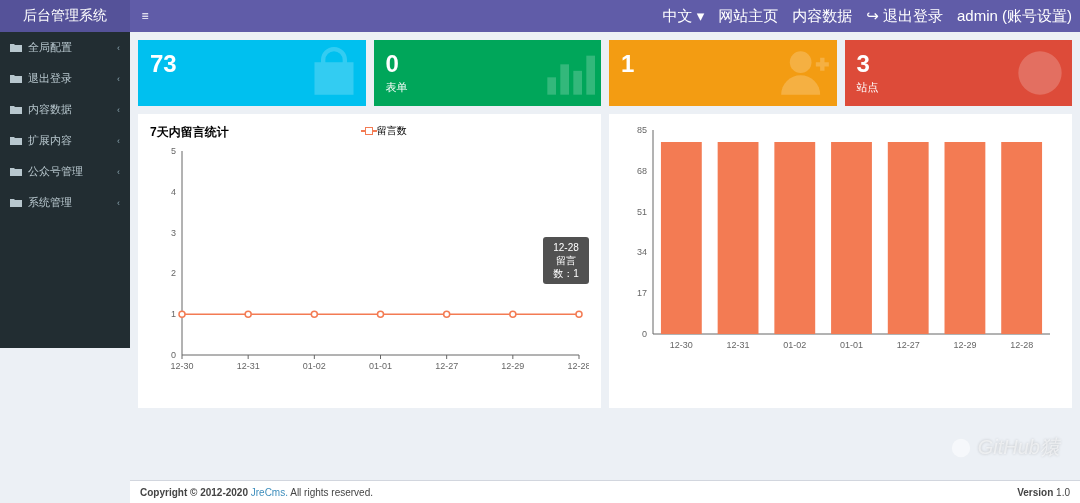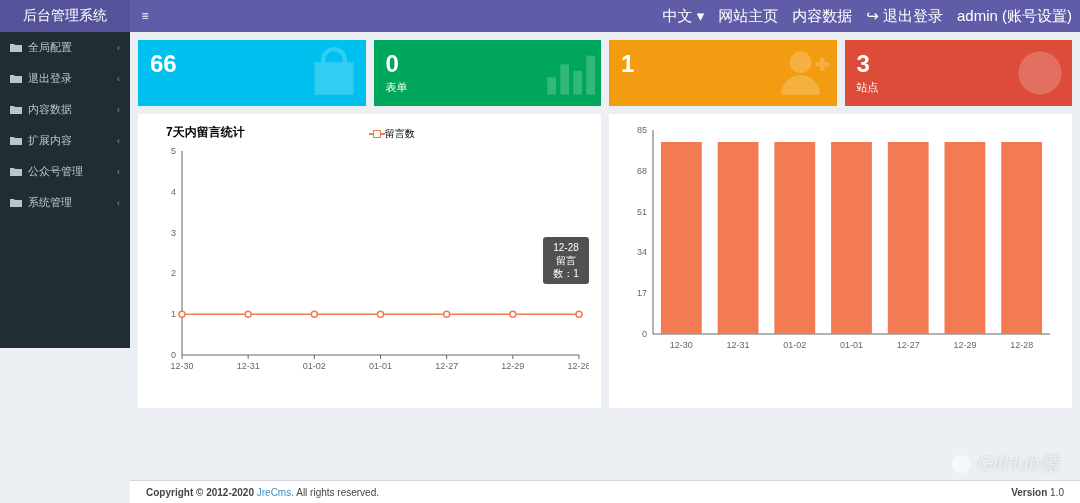--- a/index.html
+++ b/index.html
@@ -23,34 +23,34 @@
 .stat-card .num { font-size: 24px; font-weight: bold; }
 .stat-card .lbl { font-size: 11px; margin-top: 2px; }
 .stat-icon { position: absolute; right: 6px; top: 50%; transform: translateY(-50%); opacity: 0.2; }
 .c-blue { background: #00c0ef; }
 .c-green { background: #00a65a; }
 .c-yellow { background: #f39c12; }
 .c-red { background: #dd4b39; }
 
 .chart-row { display: flex; gap: 8px; }
 .chart-card { flex: 1; background: #fff; padding: 10px 12px 8px; height: 294px; }
-.chart-head { display: flex; align-items: flex-end; margin-bottom: 4px; font-size: 12px; font-weight: bold; margin-left: 16px; }
+.chart-head { display: flex; align-items: flex-start; margin-bottom: 4px; font-size: 12px; font-weight: bold; }
 .legend { margin-left: auto; margin-right: auto; font-weight: normal; font-size: 10px; display: flex; align-items: center; }
 .legend-dot { width: 18px; height: 10px; background: #f37b53; display: inline-block; }
 .legend-line { width: 16px; height: 2px; background: #f37b53; display: inline-block; position: relative; }
 .legend-line::after { content: ''; position: absolute; width: 6px; height: 6px; border: 1px solid #f37b53; background: #fff; left: 4px; top: -3px; }
 .chart-body { position: relative; height: 230px; }
 svg { display: block; }
 
 .tooltip { position: absolute; background: rgba(50,50,50,0.85); color: #fff; font-size: 10px; padding: 4px 8px; border-radius: 3px; text-align: center; line-height: 1.3; }
 
-.footer { position: absolute; bottom: 0; left: 130px; right: 0; height: 23px; background: #fff; border-top: 1px solid #d2d6de; display: flex; align-items: center; padding: 0 16px; font-size: 10px; color: #444; }
+.footer { position: absolute; bottom: 0; left: 130px; right: 0; height: 23px; background: #fff; border-top: 1px solid #d2d6de; display: flex; align-items: center; padding: 0 10px; font-size: 10px; color: #444; }
 .footer-right { margin-left: auto; text-align: center; }
 
-.watermark { position: absolute; right: 20px; bottom: 26px; color: rgba(255,255,255,0.55); font-size: 20px; font-style: italic; display: flex; align-items: center; gap: 6px; text-shadow: 0 0 3px rgba(0,0,0,0.2); }
+.watermark { position: absolute; right: 20px; bottom: 42px; color: rgba(255,255,255,0.55); font-size: 20px; font-style: italic; display: flex; align-items: center; gap: 6px; text-shadow: 0 0 3px rgba(0,0,0,0.2); }
 </style>
 </head>
 <body>
 
 <div class="header">
   <div class="logo">后台管理系统</div>
   <div class="hamburger">≡</div>
   <div class="header-right">
     <span class="header-link"><span>中文</span> ▾</span>
     <span class="header-link">网站主页</span>
@@ -101,21 +101,21 @@
         <path fill="#b8c7ce" d="M0 1h4l1 1h7v7H0z"></path>
       </svg>
       <span>系统管理</span>
       <span class="chev">‹</span>
     </div>
   </div>
 
 <div class="main">
   <div class="stat-row" id="stat-row">
       <div class="stat-card c-blue">
-        <div class="num">66</div>
+        <div class="num">73</div>
         <div class="stat-icon">
           <svg width="52" height="52" viewBox="0 0 24 24" fill="#fff">
             <path d="M6 7V6a6 6 0 0112 0v1h3v15H3V7h3zm2 0h8V6a4 4 0 00-8 0v1z"></path>
           </svg>
         </div>
       </div>
       <div class="stat-card c-green">
         <div class="num">0</div>
         <div class="lbl">表单</div>
         <div class="stat-icon">

